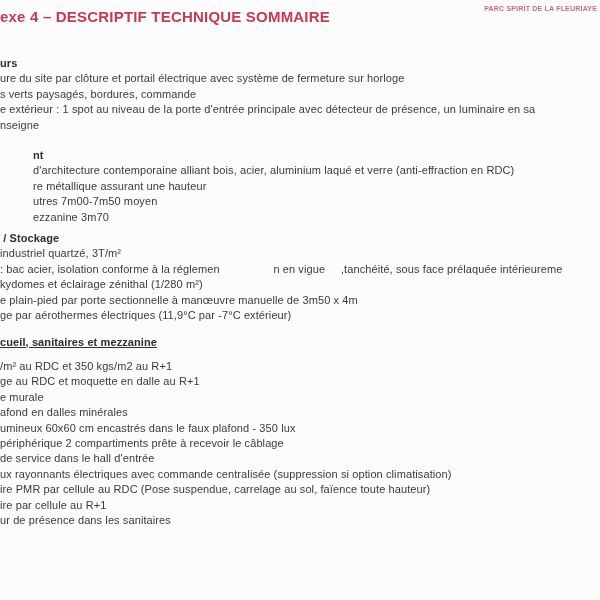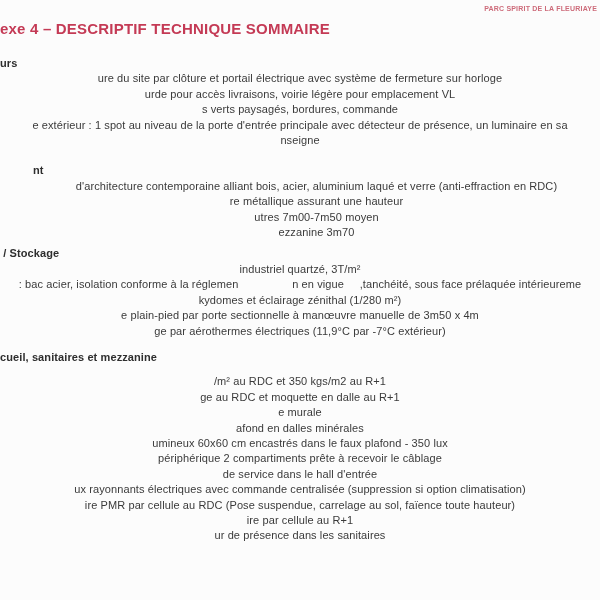--- a/index.html
+++ b/index.html
@@ -10,21 +10,21 @@
     overflow: hidden;
     position: relative;
   }
   .page {
     position: absolute; inset: 0;
     background: #fcfcfc;
     overflow: hidden;
   }
   .doc-title {
     position: absolute;
-    top: 20px; left: 0;
+    top: 8px; left: 0;
     font-size: 15px;
     font-weight: bold;
     letter-spacing: 0.2px;
     white-space: pre;
   }
   .doc-brand {
     position: absolute;
     top: 5px; right: 3px;
     font-size: 7px;
     font-weight: bold;
@@ -37,43 +37,41 @@
     overflow: hidden;
     color: #3a3a3a;
     font-size: 11px;
     line-height: 15.4px;
     letter-spacing: 0.1px;
   }
   .section { margin: 0; }
   .section + .section { margin-top: 6px; }
   .section:nth-child(2) { margin-top: 15px; padding-left: 33px; }
   .section:nth-child(4) { margin-top: 11px; }
-  .section:nth-child(4) .section-heading { margin-bottom: 9px; }
+  .section:nth-child(4) .section-heading { margin-bottom: 9px; text-decoration: underline; }
   .section-heading {
     font-weight: bold;
     color: #2e2e2e;
     white-space: pre;
   }
   .doc-line {
     white-space: pre;
     color: #3a3a3a;
-    text-align: center;
   }
 </style>
 </head>
 <body>
 
 <div class="page">
   <div class="doc-title" style="color: rgb(196, 58, 85);">exe 4 – DESCRIPTIF TECHNIQUE SOMMAIRE</div>
   <div class="doc-brand" style="color: rgb(205, 107, 122);">PARC SPIRIT DE LA FLEURIAYE</div>
   <div class="doc-body" id="doc-body">
       <div class="section">
         <div class="section-heading">urs</div>
         <div class="doc-line">ure du site par clôture et portail électrique avec système de fermeture sur horloge</div>
-        <div class="doc-line">urde pour accès livraisons, voirie légère pour emplacement VL</div>
         <div class="doc-line">s verts paysagés, bordures, commande</div>
         <div class="doc-line">e extérieur : 1 spot au niveau de la porte d'entrée principale avec détecteur de présence, un luminaire en sa</div>
         <div class="doc-line">nseigne</div>
       </div>
       <div class="section">
         <div class="section-heading">nt</div>
         <div class="doc-line">d'architecture contemporaine alliant bois, acier, aluminium laqué et verre (anti-effraction en RDC)</div>
         <div class="doc-line">re métallique assurant une hauteur</div>
         <div class="doc-line">utres 7m00-7m50 moyen</div>
         <div class="doc-line">ezzanine 3m70</div>

